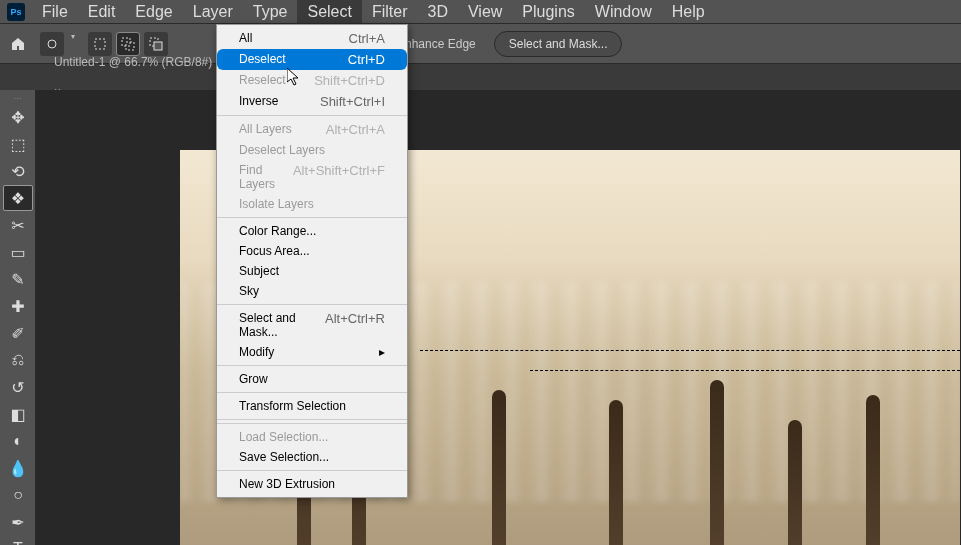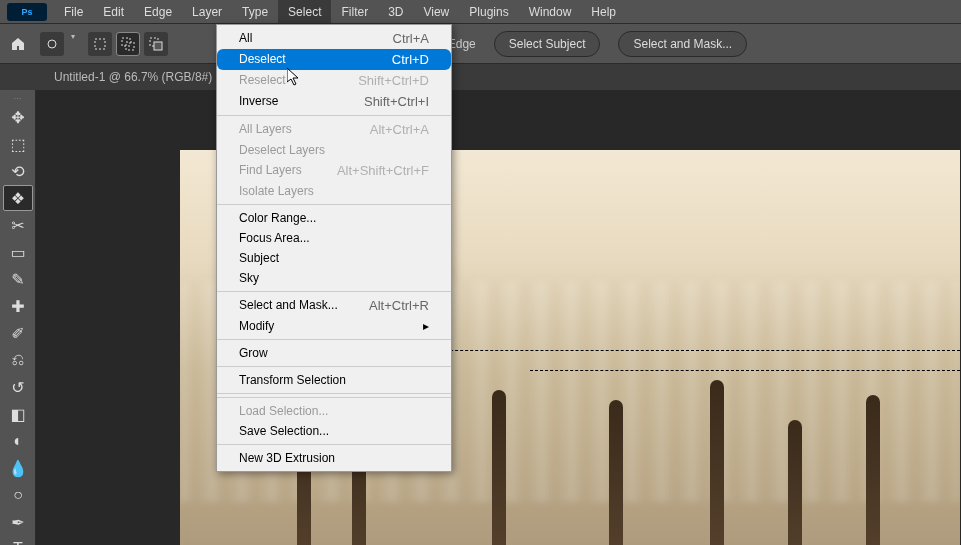--- a/index.html
+++ b/index.html
@@ -1,55 +1,55 @@
 <!DOCTYPE html>
 <html><head>
   <meta charset="utf-8">
   <style>
     * { box-sizing: border-box; margin: 0; padding: 0; font-family: -apple-system, "Segoe UI", Arial, sans-serif; }
     body { width: 961px; height: 545px; background: #323232; overflow: hidden; position: relative; }
     
     .menubar { height: 24px; background: #535353; display: flex; align-items: center; border-bottom: 1px solid #2a2a2a; }
-    .ps-icon { width: 40px; height: 18px; background: #001e36; color: #31a8ff; font-weight: bold; font-size: 9px; display: flex; align-items: center; justify-content: center; margin: 0 7px; border-radius: 3px; }
-    .menu-item { color: #ddd; font-size: 12px; padding: 3px 10px; cursor: pointer; display: flex; align-items: center; height: 100%; }
+    .ps-icon { width: 18px; height: 18px; background: #001e36; color: #31a8ff; font-weight: bold; font-size: 9px; display: flex; align-items: center; justify-content: center; margin: 0 7px; border-radius: 3px; }
+    .menu-item { color: #ddd; font-size: 16px; padding: 3px 10px; cursor: pointer; display: flex; align-items: center; height: 100%; }
     .menu-item.active { background: #3a3a3a; }
     
     .optionsbar { height: 40px; background: #535353; display: flex; align-items: center; border-bottom: 1px solid #2a2a2a; padding: 0 6px; }
     .home-btn { width: 24px; height: 24px; display: flex; align-items: center; justify-content: center; color: #ddd; margin-right: 10px; }
     .opt-group { display: flex; gap: 4px; margin-right: 10px; }
     .opt-icon { width: 24px; height: 24px; background: #3a3a3a; border-radius: 3px; display: flex; align-items: center; justify-content: center; }
     .opt-icon.active { background: #2a2a2a; border: 1px solid #888; }
     .opt-dropdown-caret { color: #bbb; font-size: 8px; margin: 0 3px; }
     .checkbox-wrap { display: flex; align-items: center; color: #ccc; font-size: 12px; margin-left: 200px; }
     .checkbox-wrap input { margin-right: 6px; accent-color: #666; }
     .btn { background: #4a4a4a; color: #ddd; font-size: 12px; padding: 5px 14px; border: 1px solid #2a2a2a; border-radius: 13px; margin-left: 18px; cursor: pointer; }
     
     .tabbar { height: 26px; background: #3a3a3a; display: flex; align-items: center; padding-left: 44px; }
-    .doc-tab { color: #bbb; font-size: 12px; padding: 4px 10px; display: flex; align-items: flex-start; gap: 16px; }
+    .doc-tab { color: #bbb; font-size: 12px; padding: 4px 10px; display: flex; align-items: flex-start; gap: 16px; flex-direction: column; }
     .tab-close { color: #999; font-size: 12px; cursor: pointer; }
     
     .main { display: flex; height: calc(100% - 90px); }
     
     .toolbar { width: 36px; background: #535353; border-right: 1px solid #2a2a2a; padding-top: 4px; }
     .toolbar-drag { height: 6px; display: flex; justify-content: center; color: #888; font-size: 8px; margin-bottom: 4px; }
     .tool { width: 30px; height: 26px; margin: 1px 3px; display: flex; align-items: center; justify-content: center; color: #ddd; border-radius: 2px; cursor: pointer; }
     .tool.active { background: #2a2a2a; border: 1px solid #999; }
     
     .canvas-area { flex: 1; background: #282828; display: flex; align-items: flex-start; justify-content: flex-start; padding-top: 60px; padding-left: 144px; overflow: hidden; position: relative; }
     .canvas { width: 780px; height: 440px; background: linear-gradient(180deg, #f3e8d3 0%, #e8dac0 25%, #c9b896 50%, #b8a584 75%, #a8947a 100%); position: relative; overflow: hidden; }
     .reflection { position: absolute; top: 30%; left: 0; right: 0; height: 50%; background: repeating-linear-gradient(90deg, rgba(255,255,255,0.2) 0px, rgba(200,180,150,0.1) 15px, rgba(255,255,255,0.15) 30px); filter: blur(3px); }
     .cattail { position: absolute; bottom: 0; width: 14px; background: linear-gradient(180deg, #3a2a1a 0%, #5a4530 100%); border-radius: 7px 7px 0 0; }
     .c1 { left: 15%; height: 180px; } .c2 { left: 22%; height: 160px; }
     .c3 { left: 40%; height: 200px; } .c4 { left: 55%; height: 190px; }
     .c5 { left: 68%; height: 210px; } .c6 { left: 78%; height: 170px; }
     .c7 { left: 88%; height: 195px; }
     .marching-ants { position: absolute; left: 240px; right: 0; top: 200px; height: 60px; border-top: 1.5px dashed #000; }
     .ma2 { top: 220px; left: 350px; }
     
-    .dropdown { position: absolute; top: 24px; left: 216px; width: 236px; background: #f0f0f0; border: 1px solid #999; box-shadow: 2px 2px 8px rgba(0,0,0,0.4); z-index: 100; padding: 3px 0; }
+    .dropdown { position: absolute; top: 24px; left: 216px; width: 192px; background: #f0f0f0; border: 1px solid #999; box-shadow: 2px 2px 8px rgba(0,0,0,0.4); z-index: 100; padding: 3px 0; }
     .dd-item { font-size: 12px; color: #000; padding: 3px 22px; display: flex; justify-content: space-between; cursor: pointer; }
     .dd-item.selected { background: #0078d7; color: #fff; border-radius: 6px; }
     .dd-item.disabled { color: #9a9a9a; }
     .dd-item.submenu::after { content: '▸'; }
     .dd-sep { height: 1px; background: #ccc; margin: 3px 0; }
     .dd-shortcut { color: #666; font-size: 13px; }
     .dd-item.selected .dd-shortcut { color: #fff; }
     .dd-item.disabled .dd-shortcut { color: #b0b0b0; }
     .cursor-arrow { position: absolute; left: 287px; top: 68px; width: 14px; height: 18px; z-index: 101; pointer-events: none; }
     
@@ -104,21 +104,20 @@
         <svg class="tiny-svg" viewBox="0 0 16 16" fill="none" stroke="#ddd">
           <rect x="2" y="2" width="8" height="8" stroke-dasharray="2"></rect>
           <rect x="6" y="6" width="8" height="8" fill="#555"></rect>
         </svg>
       </div>
   </div>
   <label class="checkbox-wrap">
     <input type="checkbox" style="">
     <span>Enhance Edge</span>
   </label>
-  <button class="btn">Select Subject</button>
   <button class="btn">Select and Mask...</button>
 </div>
 
 <div class="tabbar">
   <div class="doc-tab">
     <span>Untitled-1 @ 66.7% (RGB/8#)</span>
     <span class="tab-close">×</span>
   </div>
 </div>
 

